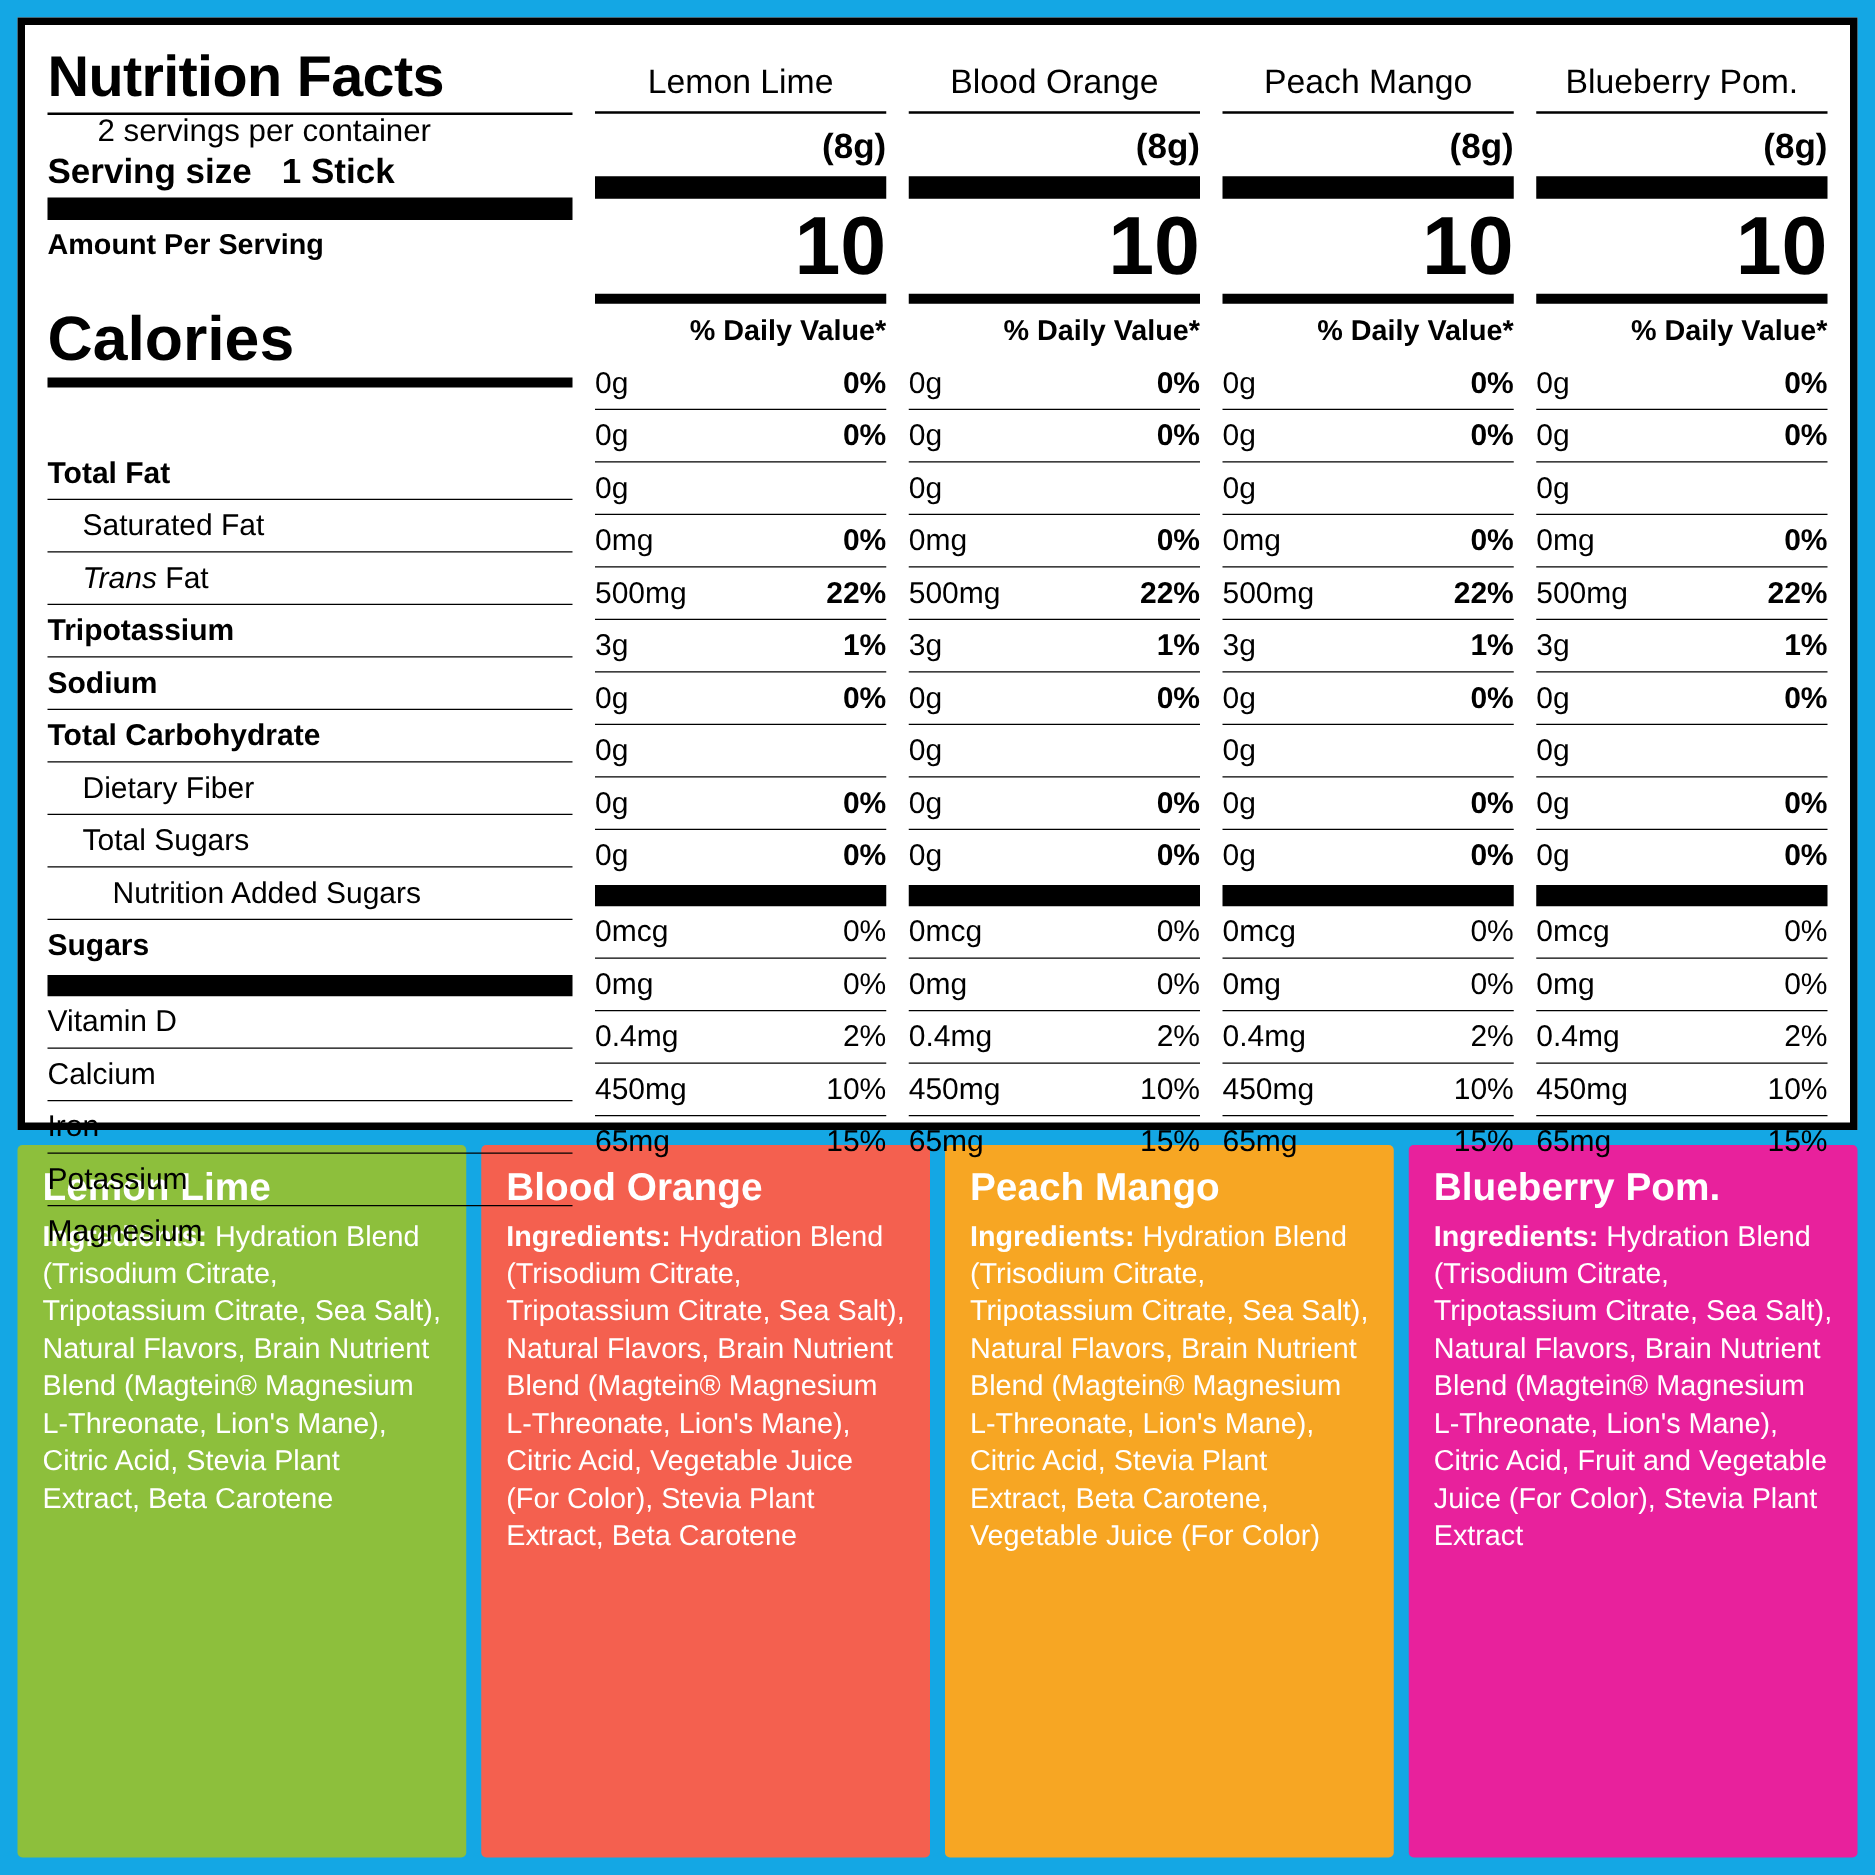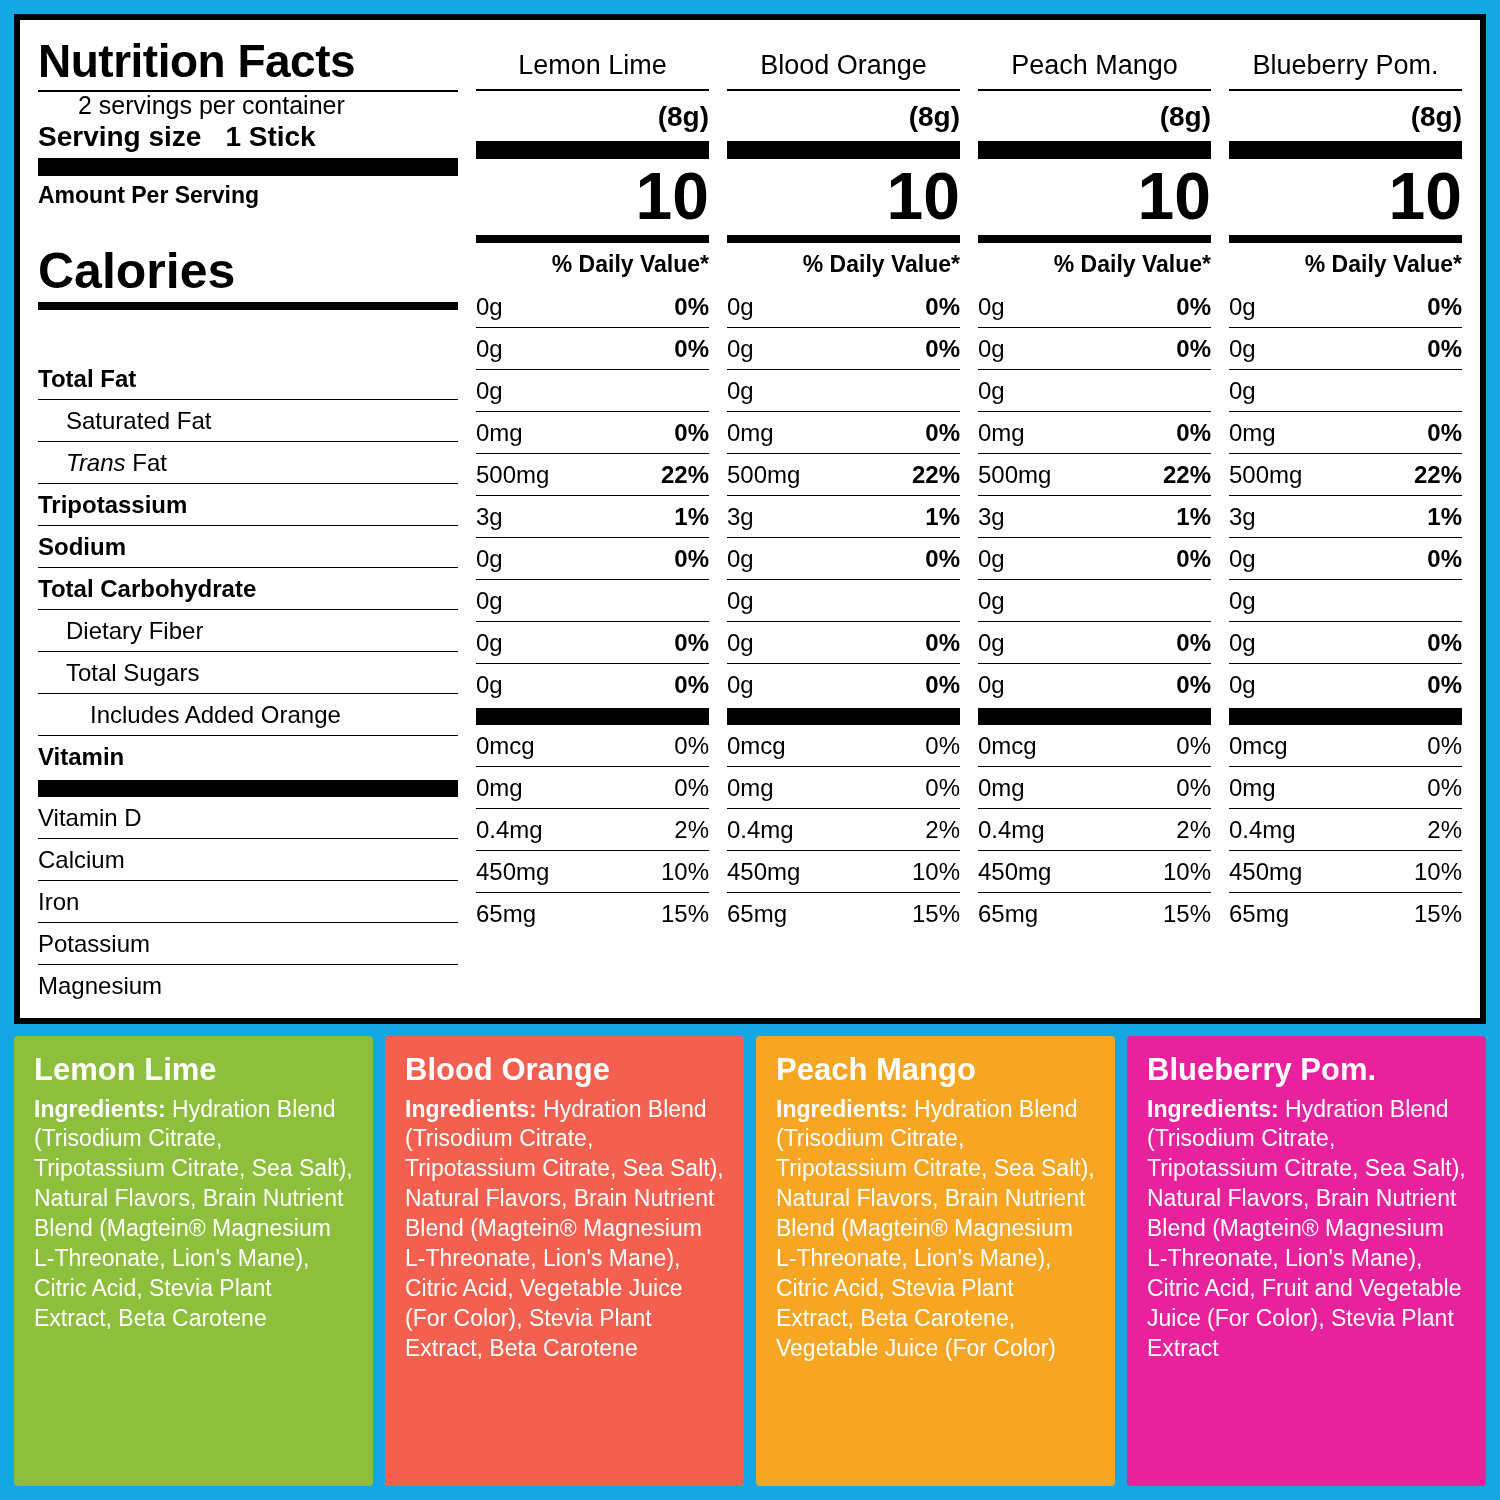--- a/index.html
+++ b/index.html
@@ -24,21 +24,21 @@
     gap: 12px;
   }
 
   
   .nf-panel {
     background: #ffffff;
     border: 6px solid #000000;
     box-sizing: border-box;
     padding: 10px 18px 14px 18px;
     flex: 0 0 auto;
-    height: 1010px;
+    height: 890px;
   }
 
   .nf-grid {
     display: grid;
     grid-template-columns: 420px 1fr 1fr 1fr 1fr;
     column-gap: 18px;
     height: 100%;
   }
 
   .col {
@@ -224,24 +224,24 @@
           <div class="row bold">
               <span>Total Carbohydrate</span>
             </div>
           <div class="row ind1">
               <span>Dietary Fiber</span>
             </div>
           <div class="row ind1">
               <span>Total Sugars</span>
             </div>
           <div class="row ind2">
-              <span>Includes Added Orange</span>
+              <span>Nutrition Added Sugars</span>
             </div>
           <div class="row bold">
-              <span>Vitamin</span>
+              <span>Sugars</span>
             </div>
         </div>
 
         <div class="bar-sep"></div>
 
         <div>
           <div class="row first">
               <span>Vitamin D</span>
             </div>
           <div class="row">

